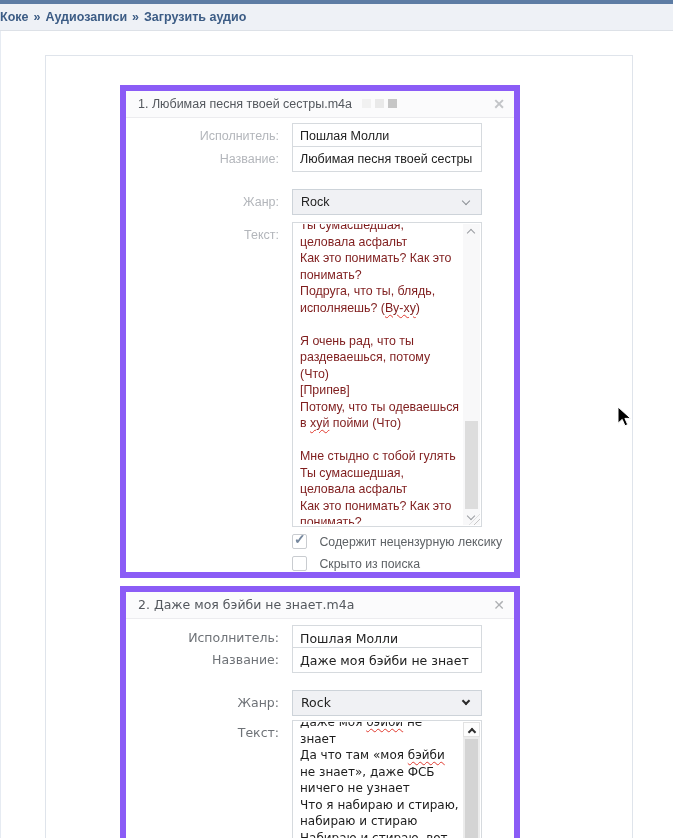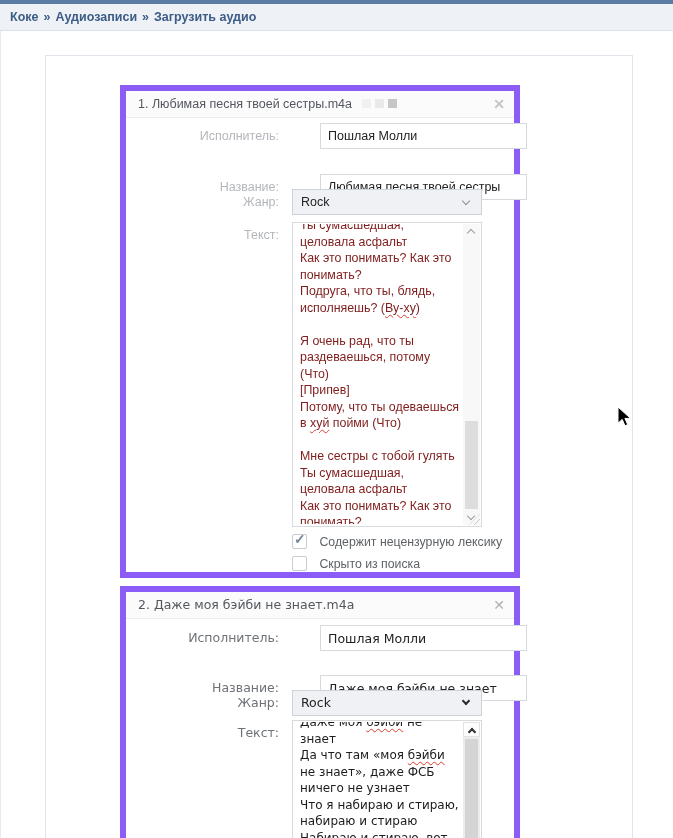--- a/index.html
+++ b/index.html
@@ -5,21 +5,21 @@
   * { margin:0; padding:0; box-sizing:border-box; }
   html,body { width:673px; height:838px; overflow:hidden; background:#fff;
     font-family:"Liberation Sans", sans-serif; position:relative; }
 
   .edge-line { position:absolute; left:0; top:0; width:1px; height:100%; background:#e6ebf2; }
 
   
   .topbar-blue { position:absolute; left:0; top:0; width:673px; height:4px; background:#5d7ca4; }
   .breadcrumb-bar { position:absolute; left:0; top:4px; width:673px; height:27px;
     background:#eef1f6; border-bottom:1px solid #dde1e7; }
-  .breadcrumb { padding-left:10px; line-height:26px; font-size:12.5px; font-weight:bold; color:#3c5c85; }
+  .breadcrumb { line-height:26px; font-size:12.5px; font-weight:bold; color:#3c5c85; }
   .breadcrumb span { cursor:pointer; }
   .breadcrumb .sep { font-weight:bold; margin:0 5px; cursor:default; }
 
   
   .panel { position:absolute; left:45px; top:55px; width:588px; height:900px;
     background:#fff; border:1px solid #dfe4eb; }
 
   
   .card { position:absolute; width:400px; background:#fff; border:6px solid #8b5cf6; }
   .card1 { left:74px; top:29px; height:493px; }
@@ -33,24 +33,24 @@
   .dots i:nth-child(2){ background:#e9e9e9; }
   .dots i:nth-child(3){ background:#c6c6c6; }
   .close-x { position:absolute; right:9px; top:0; font-size:14px; font-weight:bold;
     color:#c3c5c8; cursor:pointer; line-height:26px; }
   .card2 .close-x { color:#aeb0b3; }
 
   .frow { position:absolute; left:0; width:100%; }
   .flabel { display:inline-block; width:160px; text-align:right; padding-right:7px;
     line-height:26px; font-size:12.5px; color:#b3b6bb; vertical-align:top; }
   .card2 .flabel { color:#6e7277; }
-  .finput { position:absolute; left:166px; top:0; width:207px; height:26px;
+  .finput { position:absolute; left:166px; top:0; width:190px; height:26px;
     border:1px solid #d6dade; font-size:12.5px; color:#222; padding:0 7px;
-    font-family:inherit; background:#fff; outline:none;margin-left:28px; }
-  .r1 { top:32px; } .r2 { top:83px; } .r3 { top:98px; }
+    font-family:inherit; background:#fff; outline:none; }
+  .r1 { top:32px; } .r2 { top:55px; } .r3 { top:98px; }
   .card2 .r1 { top:33px; } .card2 .r4 { top:128px; }
   .r4 { top:131px; }
 
   .fselect { position:absolute; left:166px; top:0; width:190px; height:26px;
     border:1px solid #cdd3d9; background:#f0f1f4; font-size:12.5px; color:#222;
     line-height:24px; padding-left:8px; cursor:pointer; }
   .fselect .chev { position:absolute; right:12px; top:8px; width:6px; height:6px;
     border-right:1.6px solid #8b8f94; border-bottom:1.6px solid #8b8f94; transform:rotate(45deg); }
   .card2 .fselect .chev { border-color:#2b2b2b; border-width:2px; top:7px; }
 
@@ -141,21 +141,21 @@
         <div class="ta-content">
           <div class="lyr">
               <div class="lline"><span>Ты сумасшедшая, целовала асфальт</span></div>
               <div class="lline"><span>Как это понимать? Как это понимать?</span></div>
               <div class="lline"><span>Подруга, что ты, блядь, исполняешь? (</span><span class="sq">Ву-ху</span><span>)</span></div>
               <div class="lline"></div>
               <div class="lline"><span>Я очень рад, что ты раздеваешься, потому (Что)</span></div>
               <div class="lline"><span>[Припев]</span></div>
               <div class="lline"><span>Потому, что ты одеваешься в </span><span class="sq">хуй</span><span> пойми (Что)</span></div>
               <div class="lline"></div>
-              <div class="lline"><span>Мне сестры с тобой гулять</span></div>
+              <div class="lline"><span>Мне стыдно с тобой гулять</span></div>
               <div class="lline"><span>Ты сумасшедшая, целовала асфальт</span></div>
               <div class="lline"><span>Как это понимать? Как это понимать?</span></div>
             </div>
         </div>
         <div class="sbar">
           <span class="sb-up">
               <span class="chev"></span>
             </span>
           <span class="sb-thumb"></span>
           <span class="sb-dn">

